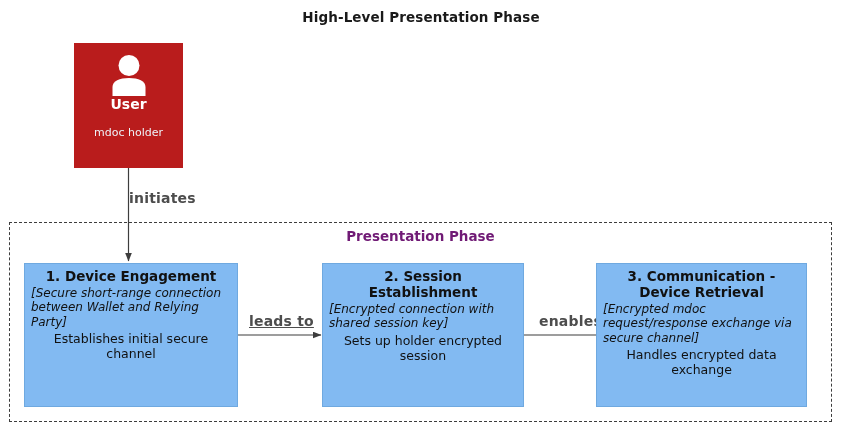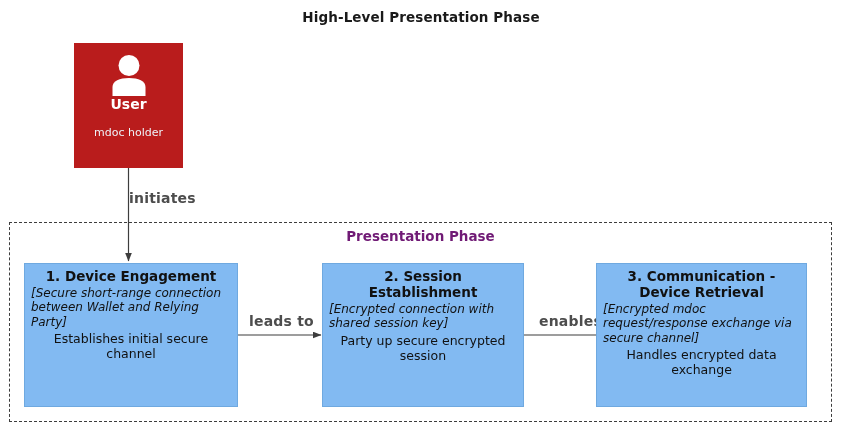--- a/index.html
+++ b/index.html
@@ -71,21 +71,21 @@
   
   .edge-label {
     position: absolute;
     font-size: 14px;
     font-weight: bold;
     color: #4d4d4d;
     white-space: nowrap;
     letter-spacing: 0.2px;
   }
   .label-initiates { left: 129px; top: 190px; }
-  .label-leads-to  { left: 249px; top: 313px; }
+  .label-leads-to  { left: 249px; top: 313px; text-decoration: underline; }
   .label-enables   { left: 539px; top: 313px; }
 
   
   .phase-container {
     position: absolute;
     left: 9px;
     top: 222px;
     width: 823px;
     height: 200px;
     border: 1.6px dashed #3d3d3d;
@@ -192,21 +192,21 @@
 
   <div class="step-box step-1">
     <div class="step-title">1. Device Engagement</div>
     <div class="step-note">[Secure short-range connection between Wallet and Relying Party]</div>
     <div class="step-desc">Establishes initial secure channel</div>
   </div>
 
   <div class="step-box step-2">
     <div class="step-title">2. Session Establishment</div>
     <div class="step-note">[Encrypted connection with shared session key]</div>
-    <div class="step-desc">Party up secure encrypted session</div>
+    <div class="step-desc">Sets up holder encrypted session</div>
   </div>
 
   <div class="step-box step-3">
     <div class="step-title">3. Communication - Device Retrieval</div>
     <div class="step-note">[Encrypted mdoc request/response exchange via secure channel]</div>
     <div class="step-desc">Handles encrypted data exchange</div>
   </div>
 
 </div>
 

